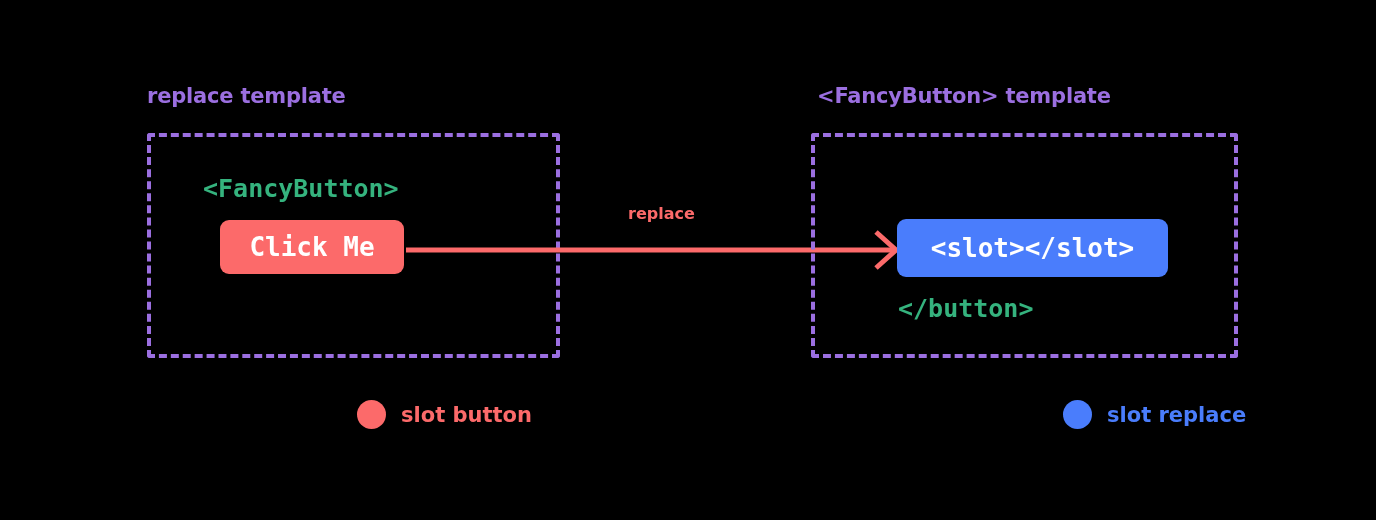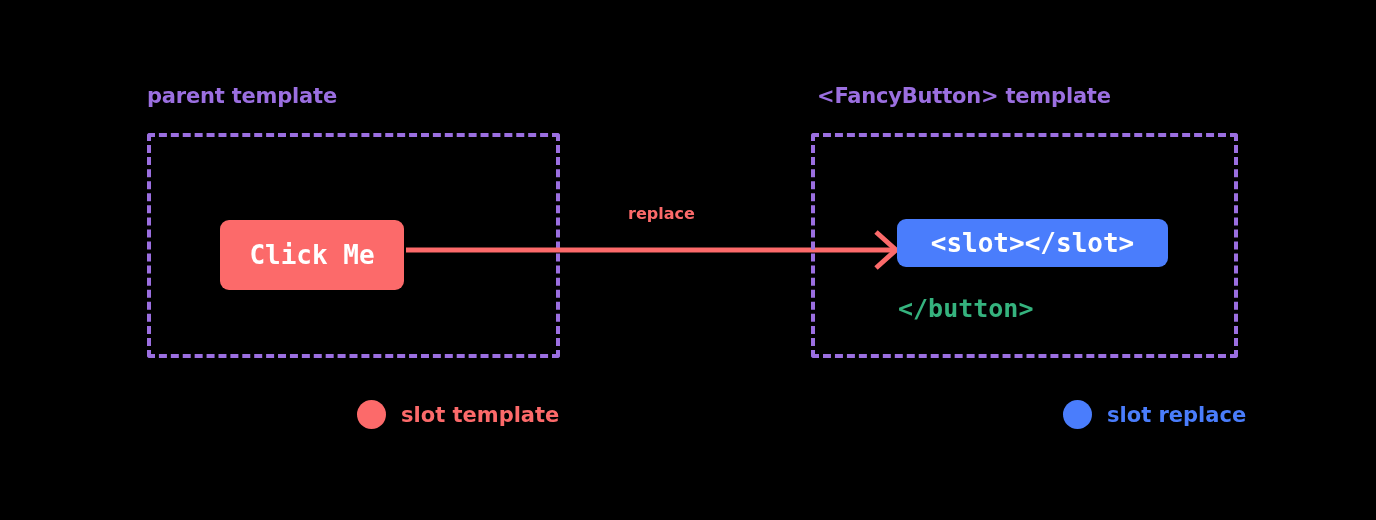--- a/index.html
+++ b/index.html
@@ -66,25 +66,25 @@
     align-items: center;
     justify-content: center;
     border-radius: 9px;
     font-family: "DejaVu Sans Mono", monospace;
     font-weight: bold;
     font-size: 26px;
     color: #FFFFFF;
     white-space: nowrap;
   }
   #chip-click-me {
-    left: 220px; top: 220px; width: 184px; height: 70px;
+    left: 220px; top: 220px; width: 184px; height: 54px;
     background: #FC6A6A;
   }
   #chip-slot {
-    left: 897px; top: 219px; width: 271px; height: 48px;
+    left: 897px; top: 219px; width: 271px; height: 58px;
     background: #4A7DFC;
   }
 
   
   #arrow-svg {
     position: absolute;
     left: 404px;
     top: 222px;
     width: 500px;
     height: 56px;
@@ -121,24 +121,25 @@
     font-weight: bold;
     font-size: 21px;
     white-space: nowrap;
   }
 </style>
 </head>
 <body>
 
 <div class="stage">
 
-  <div class="caption" id="caption-left">parent template</div>
+  <div class="caption" id="caption-left">replace template</div>
 
   <div class="template-box" id="box-left"></div>
 
+  <div class="code-tag" id="tag-open-fancy">&lt;FancyButton&gt;</div>
 
   <div class="chip" id="chip-click-me">Click Me</div>
 
 
   <div id="arrow-label">replace</div>
 
   <svg id="arrow-svg" viewBox="0 0 500 56">
     <line x1="2" y1="28" x2="491" y2="28" stroke="#FC6A6A" stroke-width="5" stroke-linecap="butt"></line>
     <polyline points="472,10 492,28 472,46" fill="none" stroke="#FC6A6A" stroke-width="5" stroke-linecap="butt" stroke-linejoin="miter"></polyline>
   </svg>
@@ -147,21 +148,21 @@
 
   <div class="template-box" id="box-right"></div>
 
 
   <div class="chip" id="chip-slot">&lt;slot&gt;&lt;/slot&gt;</div>
 
   <div class="code-tag" id="tag-close-button">&lt;/button&gt;</div>
 
   <div class="legend-item" id="legend-slot-content">
     <span class="legend-dot" style="background:#FC6A6A"></span>
-    <span class="legend-label" style="color:#FC6A6A">slot template</span>
+    <span class="legend-label" style="color:#FC6A6A">slot button</span>
   </div>
 
   <div class="legend-item" id="legend-slot-outlet">
     <span class="legend-dot" style="background:#4A7DFC"></span>
     <span class="legend-label" style="color:#4A7DFC">slot replace</span>
   </div>
 
 </div>
 
 </body></html>

